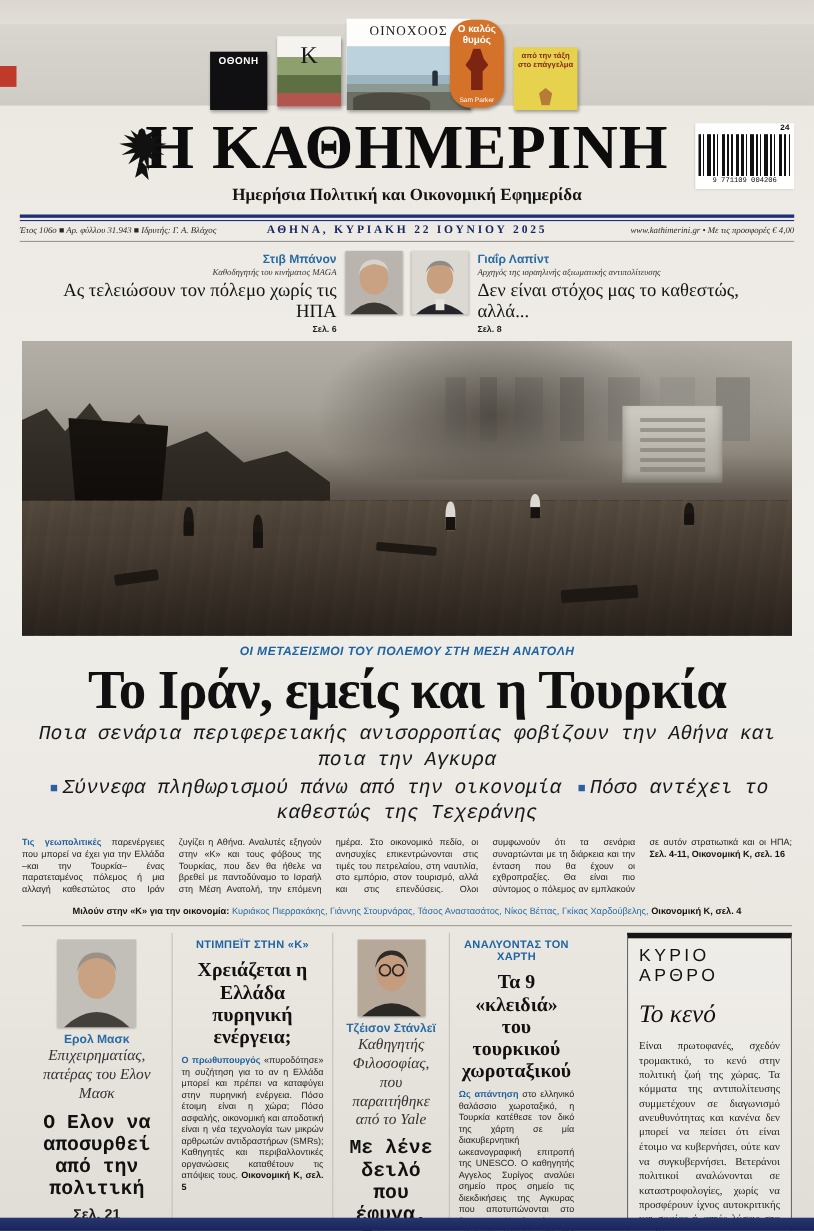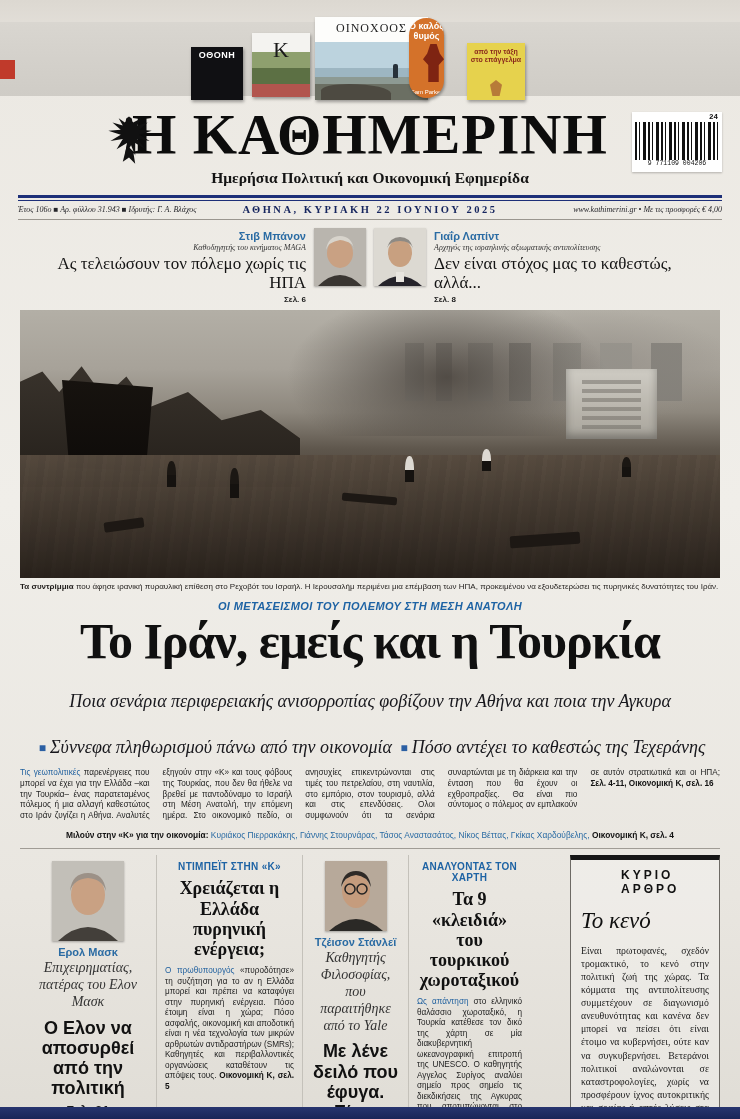--- a/index.html
+++ b/index.html
@@ -14,21 +14,21 @@
   .cover-othoni{left:191px;top:47px;width:52px;height:50px;background:#101013;color:#fff;
     font-weight:bold;font-size:9px;text-align:center;padding-top:3px;letter-spacing:.5px;}
   .cover-k{left:252px;top:33px;width:58px;height:64px;background:linear-gradient(180deg,#f4f3f0 0 30%,#8ea06e 30% 55%,#5c7044 55% 80%,#b2554e 80%);}
   .cover-k .kletter{position:absolute;left:0;right:0;top:4px;text-align:center;font-family:"Liberation Serif",serif;font-size:22px;color:#1a1a1a;}
   .cover-oinoxoos{left:315px;top:17px;width:113px;height:83px;background:#fdfdfb;}
   .cover-oinoxoos .ttl{font-family:"Liberation Serif",serif;font-size:12px;letter-spacing:1px;text-align:center;margin-top:4px;color:#222;}
   .cover-oinoxoos .pic{position:absolute;left:0;right:0;bottom:0;height:58px;
     background:linear-gradient(180deg,#bcd3de 0 45%,#9db6c2 45% 60%,#8d9a93 60% 72%,#6b6f63 72%);}
   .cover-oinoxoos .person{position:absolute;right:30px;bottom:22px;width:5px;height:14px;background:#27313a;border-radius:2px 2px 0 0;}
   .cover-oinoxoos .rock{position:absolute;left:6px;bottom:0;width:70px;height:16px;background:#4d4a41;border-radius:40% 60% 0 0;}
-  .cover-kalos{left:409px;top:18px;width:35px;height:80px;background:#d4722a;color:#fff;text-align:center;border-radius:19px;}
+  .cover-kalos{left:409px;top:18px;width:49px;height:80px;background:#d4722a;color:#fff;text-align:center;border-radius:19px;}
   .cover-kalos .ttl{font-size:9px;font-weight:bold;margin-top:4px;line-height:1.1;}
   .cover-kalos .fist{position:absolute;left:14px;top:26px;width:21px;height:38px;background:#7e2412;clip-path:polygon(35% 0,65% 0,80% 25%,100% 40%,75% 55%,75% 100%,25% 100%,25% 55%,0 40%,20% 25%);}
   .cover-kalos .auth{position:absolute;bottom:3px;left:0;right:0;font-size:6px;}
   .cover-yellow{left:467px;top:43px;width:58px;height:57px;background:#e6d24d;color:#8a2a1c;text-align:center;}
   .cover-yellow .ttl{font-size:7px;font-weight:bold;margin-top:5px;line-height:1.2;padding:0 3px;}
   .cover-yellow .crest{position:absolute;left:23px;bottom:4px;width:12px;height:16px;background:#a3552f;clip-path:polygon(50% 0,100% 30%,80% 100%,20% 100%,0 30%);opacity:.7;}
   
   .masthead{position:relative;text-align:center;padding-top:2px;}
   .eagle{position:absolute;left:96px;top:6px;width:66px;height:62px;}
   .mast-title{font-family:"Liberation Serif",serif;font-weight:bold;font-size:57px;letter-spacing:1px;color:#0c0c0c;line-height:1;}
@@ -74,47 +74,47 @@
   .fig .legs{position:absolute;left:0;right:0;bottom:0;height:46%;background:#15120f;}
   .fig-dark{background:#1b1713;}
   .fig-white{background:#ddd9d2;}
   
   .caption{margin:4px 20px 0 20px;font-size:8px;color:#201d1b;line-height:1.25;}
   .caption b{font-weight:bold;}
   
   .lead{margin:8px 20px 0 20px;text-align:center;}
   .lead-kicker{color:#1e63a4;font-weight:bold;font-size:11px;letter-spacing:.4px;font-style:italic;}
   .lead-headline{font-family:"Liberation Serif",serif;font-weight:bold;font-size:50px;line-height:1.02;color:#101010;margin-top:4px;letter-spacing:-1px;}
-  .deck{font-family:Liberation Serif, serif;font-style:italic;font-size:18px;color:#17171c;margin-top:23px;line-height:1.25;}
+  .deck{font-family:Liberation Mono, monospace;font-style:italic;font-size:18px;color:#17171c;margin-top:4px;line-height:1.25;}
   .deck .sq{color:#2b5fa3;font-style:normal;font-size:12px;vertical-align:1px;padding:0 4px;}
   .intro{margin:10px 20px 0 20px;column-count:5;column-gap:13px;text-align:justify;font-size:8.2px;line-height:1.3;color:#222;height:56px;overflow:hidden;}
-  .lead-bold{font-weight:normal;color:#1e5f9e;}
+  .lead-bold{font-weight:bold;color:#1e5f9e;}
   .pages-bold{font-weight:bold;color:#111;}
   .econ-line{margin:6px 20px 0 20px;text-align:center;font-size:8.4px;color:#222;}
   .econ-line .names{color:#2a6ba3;}
   .hrule{border:0;border-top:1px solid #a09c95;margin:8px 20px 0 20px;}
   
   .content{display:flex;gap:10px;margin:6px 20px 0 20px;align-items:stretch;}
   .left-zone{width:540px;flex:none;}
   .grid-mid{display:grid;grid-template-columns:136px 146px 106px 122px;column-gap:0;}
   .cell{padding:4px 8px 6px 8px;}
   .cell + .cell{border-left:1px solid #c4c1ba;}
   .blk-kicker{color:#1e63a4;font-weight:bold;font-size:10px;letter-spacing:.3px;text-align:center;margin-top:2px;}
   .blk-headline{font-family:"Liberation Serif",serif;font-weight:bold;font-size:18px;line-height:1.12;text-align:center;color:#111;margin-top:6px;}
   .blk-body{margin-top:7px;font-size:8.2px;line-height:1.28;text-align:justify;color:#222;}
   .p-name{color:#2a6ba3;font-weight:bold;font-size:11px;text-align:center;margin-top:5px;}
   .p-role{font-family:"Liberation Serif",serif;font-style:italic;font-size:14px;color:#333;text-align:center;margin-top:2px;line-height:1.2;}
-  .p-headline{font-family:Liberation Sans, sans-serif;font-weight:bold;font-size:18px;line-height:1.12;text-align:center;color:#111;margin-top:7px;}
+  .p-headline{font-family:Liberation Mono, monospace;font-weight:bold;font-size:18px;line-height:1.12;text-align:center;color:#111;margin-top:7px;}
   .p-page{font-size:13px;font-weight:bold;text-align:center;margin-top:5px;}
   .center-av{display:flex;justify-content:center;margin-top:2px;}
   .av-mid{width:72px;height:80px;}
   .av-small{width:62px;height:70px;}
   
   .editorial{flex:1;border:1px solid #6d6a65;border-top:5px solid #161616;padding:8px 10px 10px 10px;background:rgba(255,255,255,.25);}
-  .ed-header{font-weight:bold;font-size:12px;letter-spacing:3px;color:#111;margin-left:40px;}
+  .ed-header{font-weight:normal;font-size:16px;letter-spacing:3px;color:#111;}
   .ed-title{font-family:"Liberation Serif",serif;font-style:italic;font-size:23px;color:#101010;margin-top:12px;}
   .ed-body{font-family:"Liberation Serif",serif;font-size:9.8px;line-height:1.33;text-align:justify;color:#1b1b1b;margin-top:10px;}
   
   .bottom-bar{position:absolute;left:0;right:0;bottom:0;height:12px;background:linear-gradient(180deg,#27356f,#1a2558);}
 </style>
 </head>
 <body>
 
 <div id="page">
 
@@ -220,24 +220,20 @@
       </div>
     <div class="fig fig-white" style="left:55%;bottom:36%">
         <div class="legs"></div>
       </div>
     <div class="fig fig-white" style="left:66%;bottom:40%;height:22px">
         <div class="legs"></div>
       </div>
     <div class="fig fig-dark" style="left:86%;bottom:38%;height:20px">
         <div class="legs"></div>
       </div>
-  </div>
-  <div class="caption">
-    <b>Τα συντρίμμια</b>
-    <span>που άφησε ιρανική πυραυλική επίθεση στο Ρεχοβότ του Ισραήλ. Η Ιερουσαλήμ περιμένει μια επέμβαση των ΗΠΑ, προκειμένου να εξουδετερώσει τις πυρηνικές δυνατότητες του Ιράν.</span>
   </div>
 
   <div class="lead">
     <div class="lead-kicker">ΟΙ ΜΕΤΑΣΕΙΣΜΟΙ ΤΟΥ ΠΟΛΕΜΟΥ ΣΤΗ ΜΕΣΗ ΑΝΑΤΟΛΗ</div>
     <div class="lead-headline">Το Ιράν, εμείς και η Τουρκία</div>
     <div class="deck">Ποια σενάρια περιφερειακής ανισορροπίας φοβίζουν την Αθήνα και ποια την Αγκυρα</div>
     <div class="deck">
       <span class="sq">■</span><span>Σύννεφα πληθωρισμού πάνω από την οικονομία</span>
       <span class="sq">■</span><span>Πόσο αντέχει το καθεστώς της Τεχεράνης</span>
     </div>

